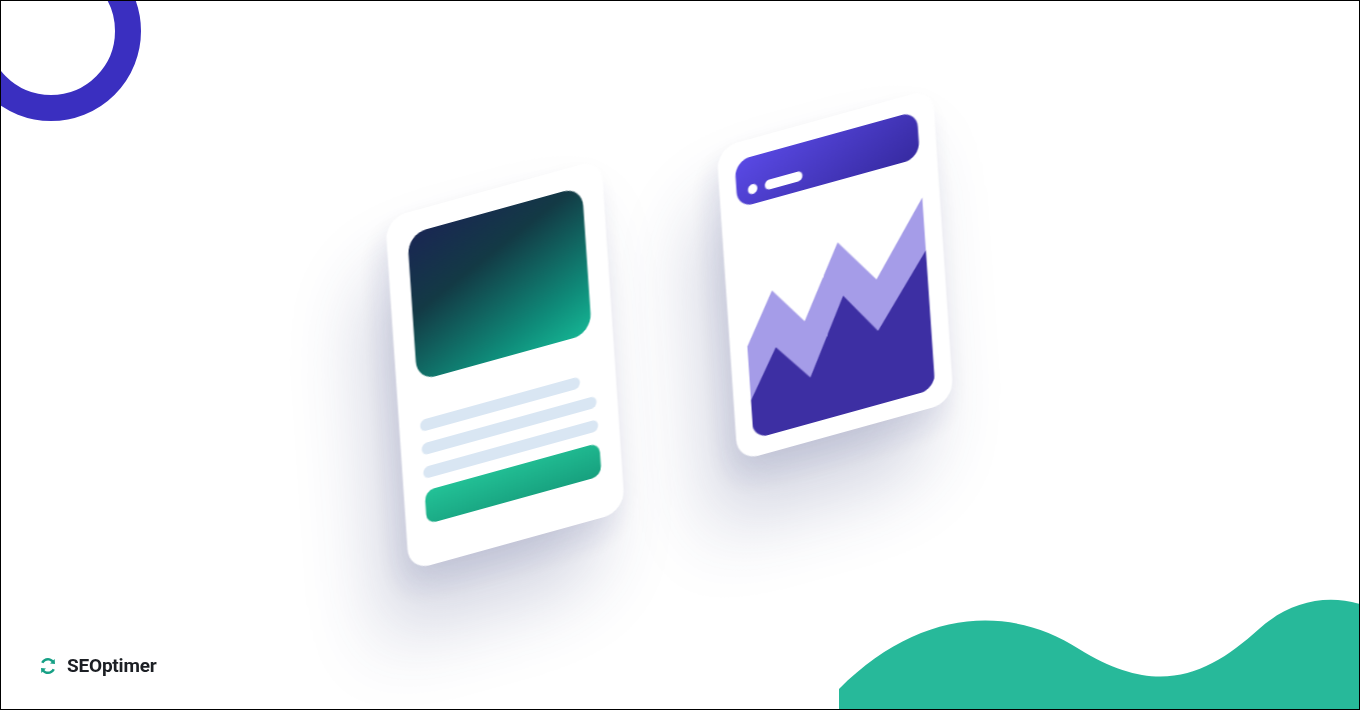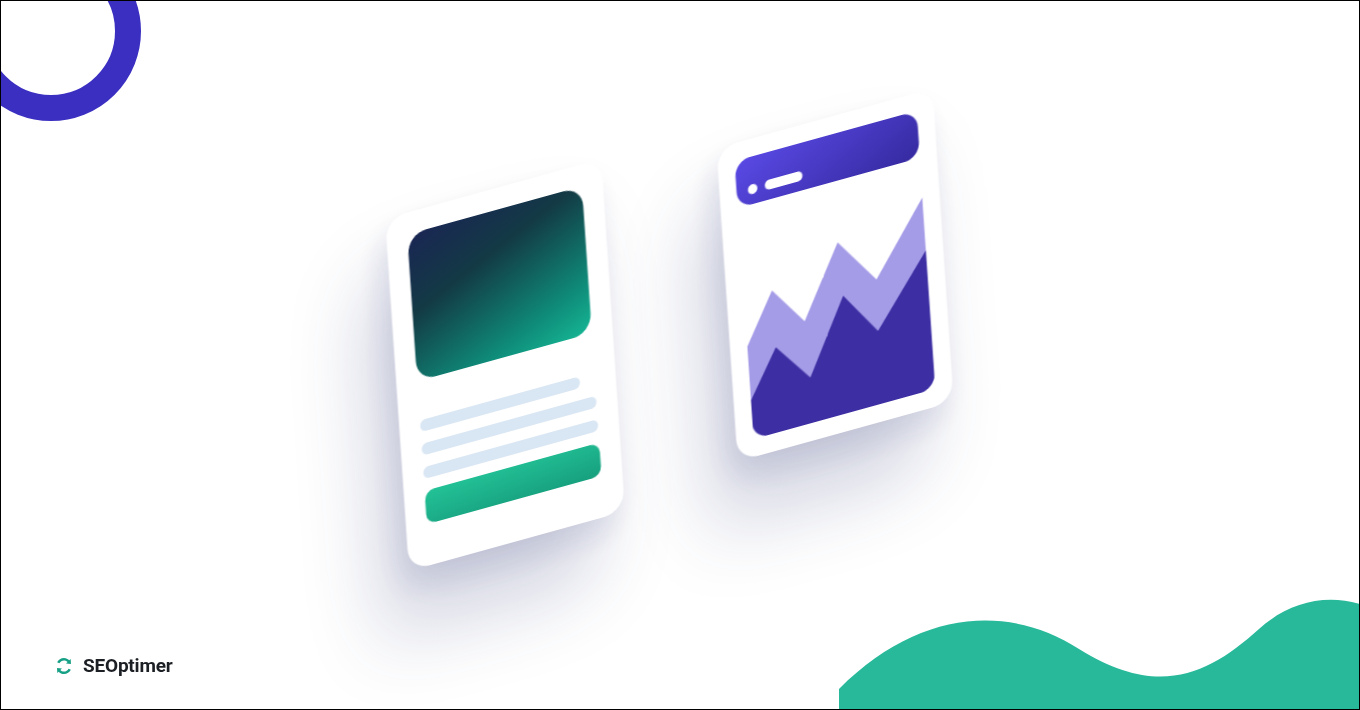--- a/index.html
+++ b/index.html
@@ -40,21 +40,21 @@
     position: absolute;
     right: -40px;
     bottom: -40px;
     width: 560px;
     height: 260px;
   }
 
   
   .brand {
     position: absolute;
-    left: 52px;
+    left: 36px;
     bottom: 32px;
     display: flex;
     align-items: center;
     gap: 8px;
   }
   .brand .mark {
     width: 22px;
     height: 22px;
   }
   .brand .name {

